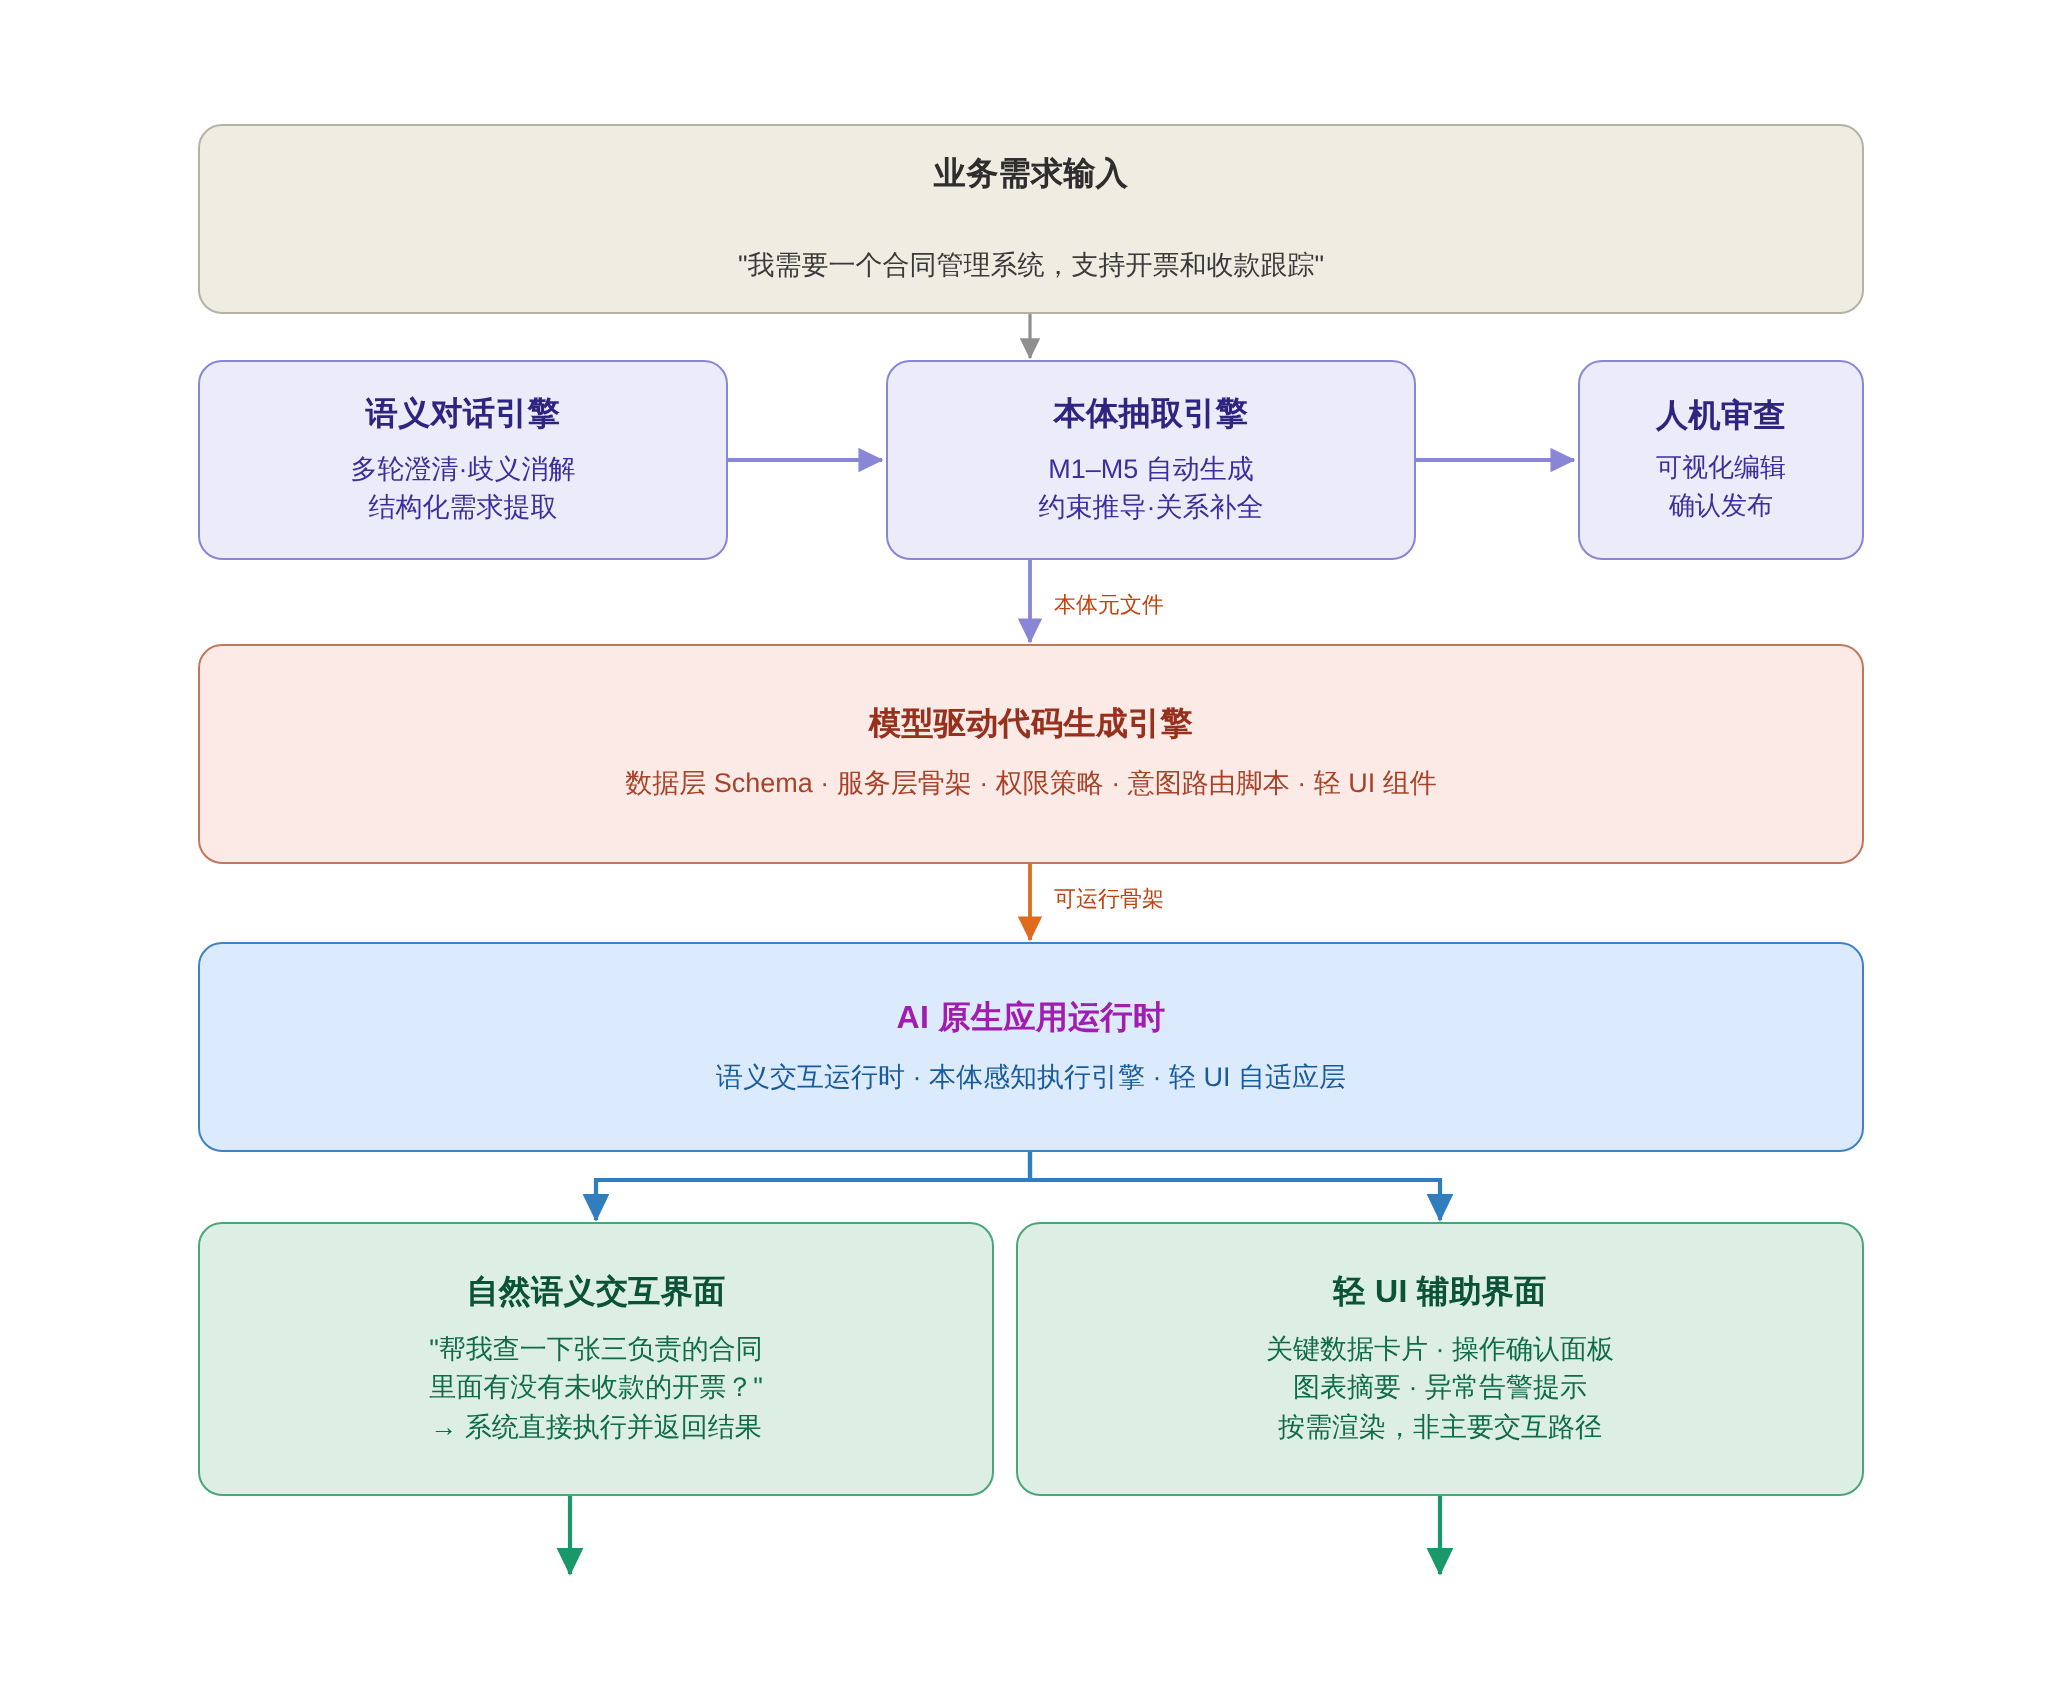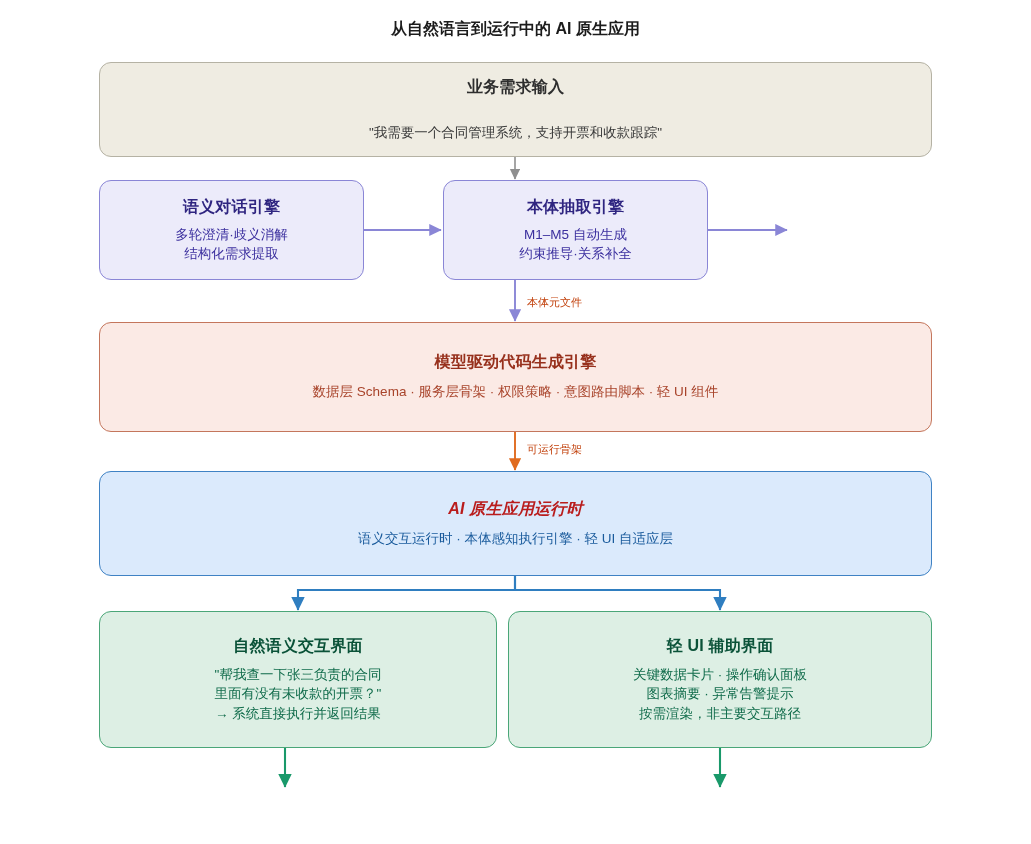--- a/index.html
+++ b/index.html
@@ -74,21 +74,21 @@
     background: #fbeae5;
     border-color: #c4765c;
     color: #a8432a;
   }
   .pal-pink .title { color: #97301c; }
   .pal-blue {
     background: #dbeafc;
     border-color: #3f82c4;
     color: #1a5b9c;
   }
-  .pal-blue .title { color: #b91c1c; font-style: italic; }
+  .pal-blue .title { color: #a21caf; }
   .pal-green {
     background: #ddefe4;
     border-color: #4aa678;
     color: #0f6b4a;
   }
   .pal-green .title { color: #0a5238; }
 
   
   #node-input      { left: 99px;  top: 62px;  width: 833px; height: 95px; gap: 16px; }
   #node-dialog     { left: 99px;  top: 180px; width: 265px; height: 100px; }
@@ -130,21 +130,20 @@
     padding: 0 2px;
   }
   #label-onto { left: 525px; top: 295px; }
   #label-skel { left: 525px; top: 442px; }
 </style>
 </head>
 <body>
 
 <div class="canvas">
 
-  <div class="diagram-title">从自然语言到运行中的 AI 原生应用</div>
 
   <svg id="edge-layer" viewBox="0 0 1031 844">
     <defs>
       <marker id="ah-gray" markerWidth="9" markerHeight="9" refX="6.2" refY="3.2" orient="auto">
         <path d="M0,0 L6.6,3.2 L0,6.4 z" fill="#8f8f8f"></path>
       </marker>
       <marker id="ah-purple" markerWidth="9" markerHeight="9" refX="6.2" refY="3.2" orient="auto">
         <path d="M0,0 L6.6,3.2 L0,6.4 z" fill="#8a86d6"></path>
       </marker>
       <marker id="ah-orange" markerWidth="9" markerHeight="9" refX="6.2" refY="3.2" orient="auto">
@@ -190,20 +189,25 @@
     <div class="line">多轮澄清·歧义消解</div>
     <div class="line">结构化需求提取</div>
   </div>
 
   <div class="node pal-purple" id="node-ontology">
     <div class="title">本体抽取引擎</div>
     <div class="line">M1–M5 自动生成</div>
     <div class="line">约束推导·关系补全</div>
   </div>
 
+  <div class="node pal-purple" id="node-review">
+    <div class="title">人机审查</div>
+    <div class="line">可视化编辑</div>
+    <div class="line">确认发布</div>
+  </div>
 
   <div class="node pal-pink" id="node-codegen">
     <div class="title">模型驱动代码生成引擎</div>
     <div class="line">数据层 Schema · 服务层骨架 · 权限策略 · 意图路由脚本 · 轻 UI 组件</div>
   </div>
 
   <div class="node pal-blue" id="node-runtime">
     <div class="title">AI 原生应用运行时</div>
     <div class="line">语义交互运行时 · 本体感知执行引擎 · 轻 UI 自适应层</div>
   </div>

